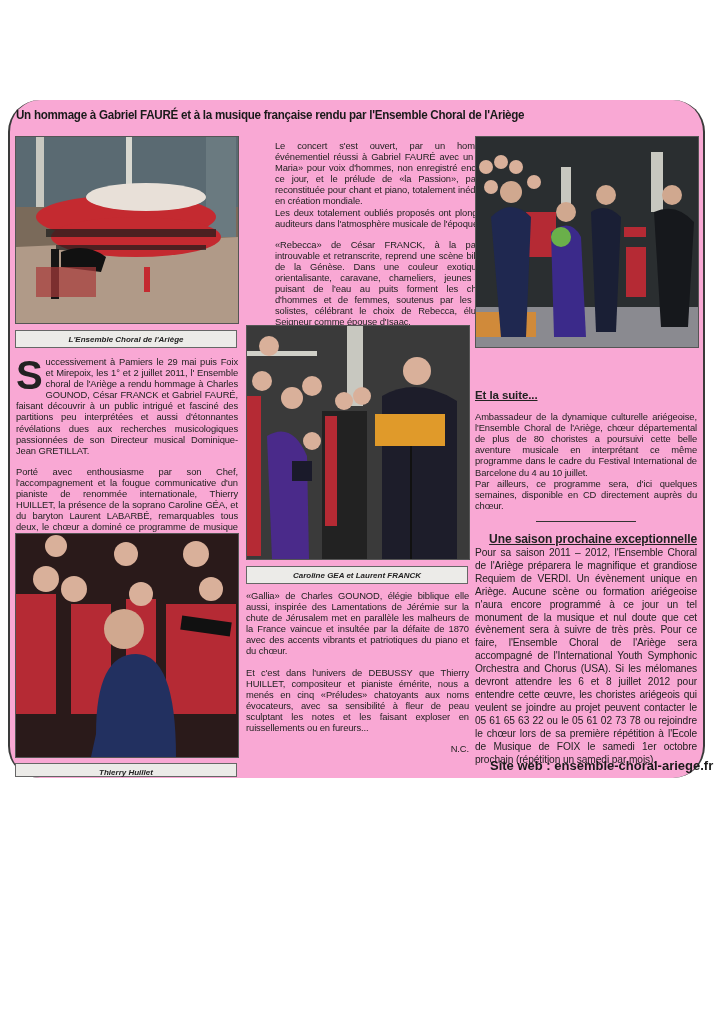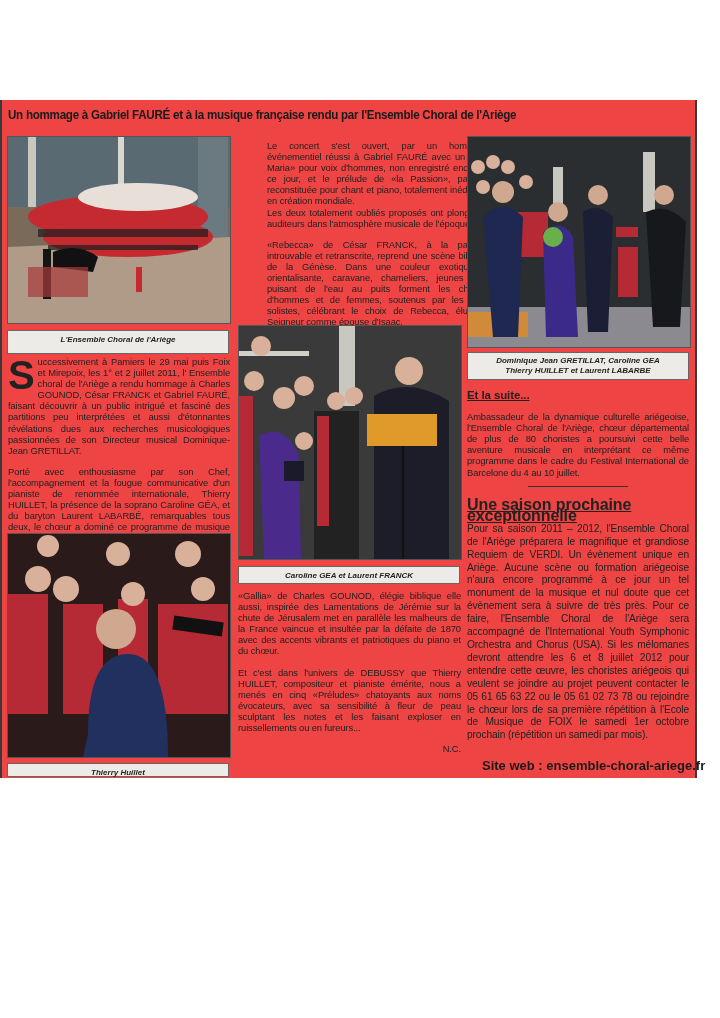--- a/index.html
+++ b/index.html
@@ -1,41 +1,42 @@
 <!DOCTYPE html>
 <html><head>
 <meta charset="utf-8">
 <style>
   html, body { margin: 0; padding: 0; }
   body {
     width: 720px; height: 1018px; background: #ffffff; position: relative; overflow: hidden;
     font-family: "Liberation Sans", sans-serif;
   }
   .clip {
-    position: absolute; left: 0; top: 100px; width: 697px; height: 678px;
-    background: #ef4444;
+    position: absolute; left: 8px; top: 100px; width: 697px; height: 678px;
+    background: #f9a8d4;
     border-left: 2px solid #3a3a3a; border-right: 2px solid #3a3a3a;
     box-sizing: border-box;
+    border-radius: 32px;
   }
   .headline {
     position: absolute; left: 6px; top: 8px; font-size: 12.5px; font-weight: bold;
     color: #1a1a1a; letter-spacing: -0.3px; transform: scaleX(0.93); transform-origin: left;
     white-space: nowrap;
   }
   .col { position: absolute; color: #222; font-size: 9.4px; line-height: 11.1px; text-align: justify; letter-spacing: -0.1px; }
   .col p { margin: 0 0 10px 0; }
   .photo { position: absolute; overflow: hidden; border: 1px solid #555; }
   .caption {
     position: absolute; border: 1px solid #666; background: #ecebe8;
     font-size: 8px; font-style: italic; font-weight: bold; text-align: center; color: #222;
     box-sizing: border-box; padding-top: 4px; line-height: 10px;
   }
   .dropcap { float: left; font-size: 40px; line-height: 34px; font-weight: bold; margin: 2px 3px 0 0; color: #222; }
   .subhead { font-weight: bold; text-decoration: underline; font-size: 11.5px; }
-  .subhead2 { font-weight: bold; text-decoration: underline; font-size: 16px; text-align: left; display:block; }
+  .subhead2 { font-weight: bold; text-decoration: underline; font-size: 12px; text-align: right; display:block; }
   .rule { height: 1px; background: #333; width: 100px; margin: 8px auto 12px auto; }
   .sig { text-align: right; }
   .site { position: absolute; font-weight: bold; font-size: 13px; color: #1a1a1a; white-space: nowrap; }
 </style>
 </head>
 <body>
 
 <div class="clip">
 
   <div class="headline">Un hommage à Gabriel FAURÉ et à la musique française rendu par l'Ensemble Choral de l'Ariège</div>
@@ -56,21 +57,21 @@
       <g fill="#1c1c1c" opacity="0.7">
         <rect x="30" y="92" width="170" height="8"></rect>
         <rect x="40" y="108" width="150" height="5"></rect>
       </g>
       <path d="M45 115 Q70 105 90 120 L85 135 L45 130 Z" fill="#111"></path>
       <rect x="35" y="112" width="8" height="50" fill="#151515"></rect>
       <rect x="20" y="130" width="60" height="30" fill="#a83a3a" opacity="0.7"></rect>
       <rect x="128" y="130" width="6" height="25" fill="#c42a30"></rect>
     </svg>
   </div>
-  <div class="caption" style="left:5px; top:230px; width:222px; height:24px;">L'Ensemble Choral de l'Ariège</div>
+  <div class="caption" style="left:5px; top:230px; width:222px; height:18px;">L'Ensemble Choral de l'Ariège</div>
 
   <div class="col" style="left:6px; top:256px; width:222px;">
     <p><span class="dropcap">S</span><span>uccessivement à Pamiers le 29 mai puis Foix et Mirepoix, les 1° et 2 juillet 2011, l' Ensemble choral de l'Ariège a rendu hommage à Charles GOUNOD, César FRANCK et Gabriel FAURÉ, faisant découvrir à un public intrigué et fasciné des partitions peu interprétées et aussi d'étonnantes révélations dues aux recherches musicologiques passionnées de son Directeur musical Dominique-Jean GRETILLAT.</span></p>
     <p>Porté avec enthousiasme par son Chef, l'accompagnement et la fougue communicative d'un pianiste de renommée internationale, Thierry HUILLET, la présence de la soprano Caroline GÉA, et du baryton Laurent LABARBÉ, remarquables tous deux, le chœur a dominé ce programme de musique française pour chant et piano, avec une cohésion et une maîtrise dignes d'éloges.</p>
   </div>
 
   <div class="photo" style="left:5px; top:433px; width:222px; height:223px;">
     <svg width="222" height="223" viewBox="0 0 222 223">
       <rect width="222" height="223" fill="#2a1a1a"></rect>
       <g fill="#b52a34">
@@ -156,28 +157,25 @@
       <circle cx="90" cy="75" r="10" fill="#d0a88f"></circle>
       <circle cx="85" cy="100" r="10" fill="#6ab04a"></circle>
       <path d="M115 75 Q130 65 145 80 L140 195 L120 195 Z" fill="#1a1f35"></path>
       <circle cx="130" cy="58" r="10" fill="#d0a88f"></circle>
       <path d="M178 75 Q200 65 218 85 L212 190 L185 190 Z" fill="#16181c"></path>
       <circle cx="196" cy="58" r="10" fill="#d0a88f"></circle>
       <rect x="148" y="90" width="22" height="10" fill="#b52a34"></rect>
       <rect x="150" y="110" width="20" height="50" fill="#b52a34"></rect>
     </svg>
   </div>
-  <div class="caption" style="left:465px; top:252px; width:222px; height:28px; padding-top:3px;">
-    <div>Dominique Jean GRETILLAT, Caroline GEA</div>
-    <div>Thierry HUILLET et Laurent LABARBE</div>
-  </div>
 
   <div class="col" style="left:465px; top:290px; width:222px;">
     <p style=""><span class="subhead">Et la suite...</span></p>
     <p style="margin-bottom:0">Ambassadeur de la dynamique culturelle ariégeoise, l'Ensemble Choral de l'Ariège, chœur départemental de plus de 80 choristes a poursuivi cette belle aventure musicale en interprétant ce même programme dans le cadre du Festival International de Barcelone du 4 au 10 juillet.</p>
+    <p>Par ailleurs, ce programme sera, d'ici quelques semaines, disponible en CD directement auprès du chœur.</p>
     <div class="rule"></div>
     <span class="subhead2">Une saison prochaine exceptionnelle</span>
     <p style="font-size:10.2px; line-height:12.9px; margin-top:2px;">Pour sa saison 2011 – 2012, l'Ensemble Choral de l'Ariège préparera le magnifique et grandiose Requiem de VERDI. Un évènement unique en Ariège. Aucune scène ou formation ariégeoise n'aura encore programmé à ce jour un tel monument de la musique et nul doute que cet évènement sera à suivre de très près. Pour ce faire, l'Ensemble Choral de l'Ariège sera accompagné de l'International Youth Symphonic Orchestra and Chorus (USA). Si les mélomanes devront attendre les 6 et 8 juillet 2012 pour entendre cette œuvre, les choristes ariégeois qui veulent se joindre au projet peuvent contacter le 05 61 65 63 22 ou le 05 61 02 73 78 ou rejoindre le chœur lors de sa première répétition à l'Ecole de Musique de FOIX le samedi 1er octobre prochain (répétition un samedi par mois).</p>
   </div>
 
   <div class="site" style="left:480px; top:658px;">Site web : ensemble-choral-ariege.fr</div>
 
 </div>
 
 </body></html>

